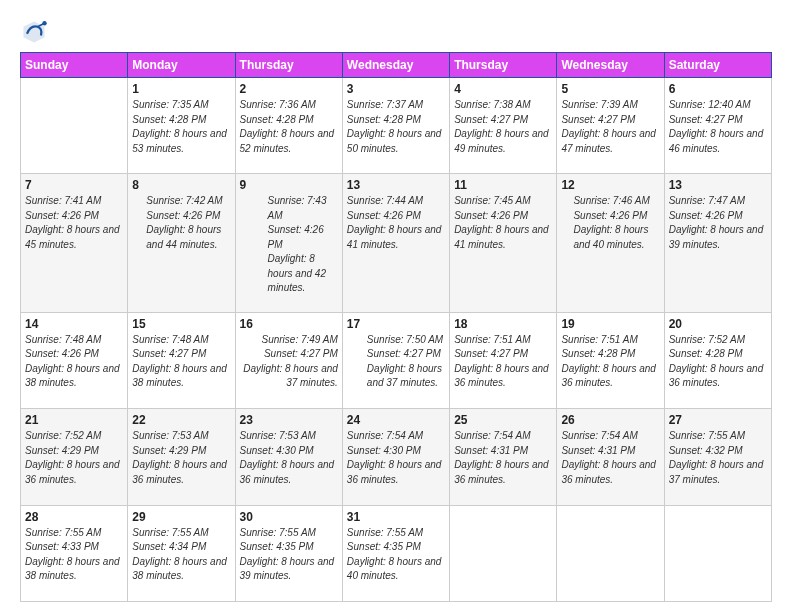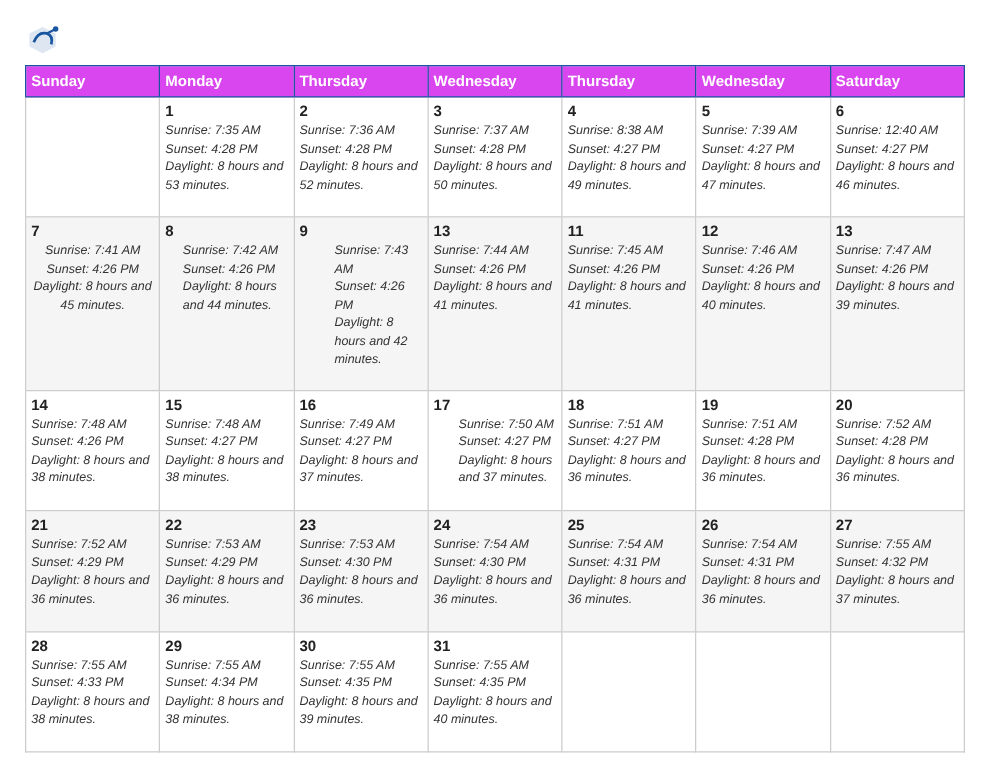--- a/index.html
+++ b/index.html
@@ -147,41 +147,41 @@
 Daylight: 8 hours and 52 minutes.</div>
           </td>
           <td>
             <span class="day-number">3</span>
             <div class="day-info" style="white-space: pre-line;">Sunrise: 7:37 AM
 Sunset: 4:28 PM
 Daylight: 8 hours and 50 minutes.</div>
           </td>
           <td>
             <span class="day-number">4</span>
-            <div class="day-info" style="white-space: pre-line;">Sunrise: 8:38 AM
+            <div class="day-info" style="white-space: pre-line;">Sunrise: 7:38 AM
 Sunset: 4:27 PM
 Daylight: 8 hours and 49 minutes.</div>
           </td>
           <td>
             <span class="day-number">5</span>
             <div class="day-info" style="white-space: pre-line;">Sunrise: 7:39 AM
 Sunset: 4:27 PM
 Daylight: 8 hours and 47 minutes.</div>
           </td>
           <td>
             <span class="day-number">6</span>
             <div class="day-info" style="white-space: pre-line;">Sunrise: 12:40 AM
 Sunset: 4:27 PM
 Daylight: 8 hours and 46 minutes.</div>
           </td>
         </tr>
         <tr>
           <td>
             <span class="day-number">7</span>
-            <div class="day-info" style="white-space: pre-line; text-align: center;">Sunrise: 7:41 AM
+            <div class="day-info" style="white-space: pre-line;">Sunrise: 7:41 AM
 Sunset: 4:26 PM
 Daylight: 8 hours and 45 minutes.</div>
           </td>
           <td>
             <span class="day-number">8</span>
             <div class="day-info" style="white-space: pre-line; margin-left: 14px;">Sunrise: 7:42 AM
 Sunset: 4:26 PM
 Daylight: 8 hours and 44 minutes.</div>
           </td>
           <td>
@@ -197,21 +197,21 @@
 Daylight: 8 hours and 41 minutes.</div>
           </td>
           <td>
             <span class="day-number">11</span>
             <div class="day-info" style="white-space: pre-line;">Sunrise: 7:45 AM
 Sunset: 4:26 PM
 Daylight: 8 hours and 41 minutes.</div>
           </td>
           <td>
             <span class="day-number">12</span>
-            <div class="day-info" style="white-space: pre-line;">Sunrise: 7:46 AM
+            <div class="day-info" style="white-space: pre-line; margin-left: 12px;">Sunrise: 7:46 AM
 Sunset: 4:26 PM
 Daylight: 8 hours and 40 minutes.</div>
           </td>
           <td>
             <span class="day-number">13</span>
             <div class="day-info" style="white-space: pre-line;">Sunrise: 7:47 AM
 Sunset: 4:26 PM
 Daylight: 8 hours and 39 minutes.</div>
           </td>
         </tr>
@@ -223,21 +223,21 @@
 Daylight: 8 hours and 38 minutes.</div>
           </td>
           <td>
             <span class="day-number">15</span>
             <div class="day-info" style="white-space: pre-line;">Sunrise: 7:48 AM
 Sunset: 4:27 PM
 Daylight: 8 hours and 38 minutes.</div>
           </td>
           <td>
             <span class="day-number">16</span>
-            <div class="day-info" style="white-space: pre-line;">Sunrise: 7:49 AM
+            <div class="day-info" style="white-space: pre-line; text-align: right;">Sunrise: 7:49 AM
 Sunset: 4:27 PM
 Daylight: 8 hours and 37 minutes.</div>
           </td>
           <td>
             <span class="day-number">17</span>
             <div class="day-info" style="white-space: pre-line; margin-left: 20px;">Sunrise: 7:50 AM
 Sunset: 4:27 PM
 Daylight: 8 hours and 37 minutes.</div>
           </td>
           <td>

